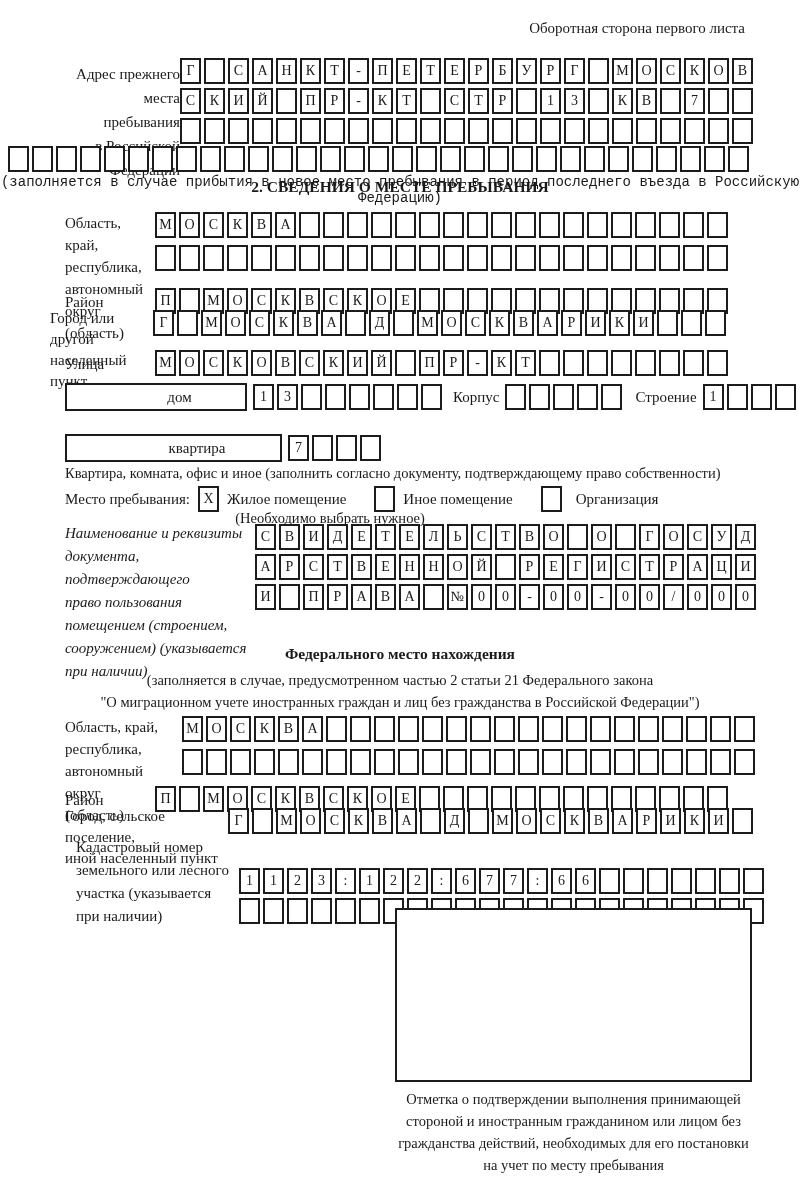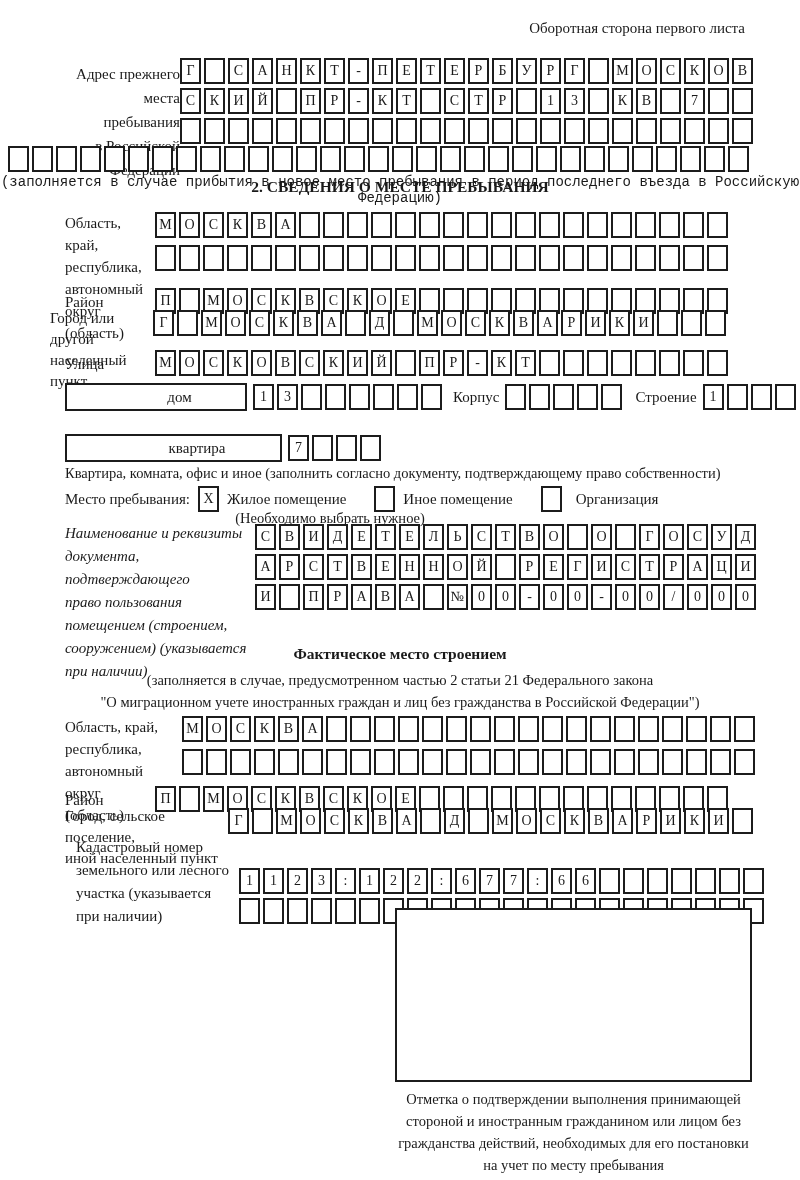--- a/index.html
+++ b/index.html
@@ -463,21 +463,21 @@
           <span class="cbox">0</span>
           <span class="cbox">0</span>
           <span class="cbox">/</span>
           <span class="cbox">0</span>
           <span class="cbox">0</span>
           <span class="cbox">0</span>
         </div>
     </div>
   </div>
 
-  <div class="abs center bold" style="top:645px;font-size:15.5px;">Фактическое место строением</div>
+  <div class="abs center bold" style="top:645px;font-size:15.5px;">Федерального место нахождения</div>
   <div class="abs center note" style="top:672px;">(заполняется в случае, предусмотренном частью 2 статьи 21 Федерального закона</div>
   <div class="abs center note" style="top:694px;">"О миграционном учете иностранных граждан и лиц без гражданства в Российской Федерации")</div>
 
   <div class="abs fieldgroup" style="left:65px;top:716px;">
     <div class="flabel" style="width:117px;">
       <span class="lline">Область, край,</span>
       <span class="lline">республика,</span>
       <span class="lline">автономный округ</span>
       <span class="lline">(область)</span>
     </div>

